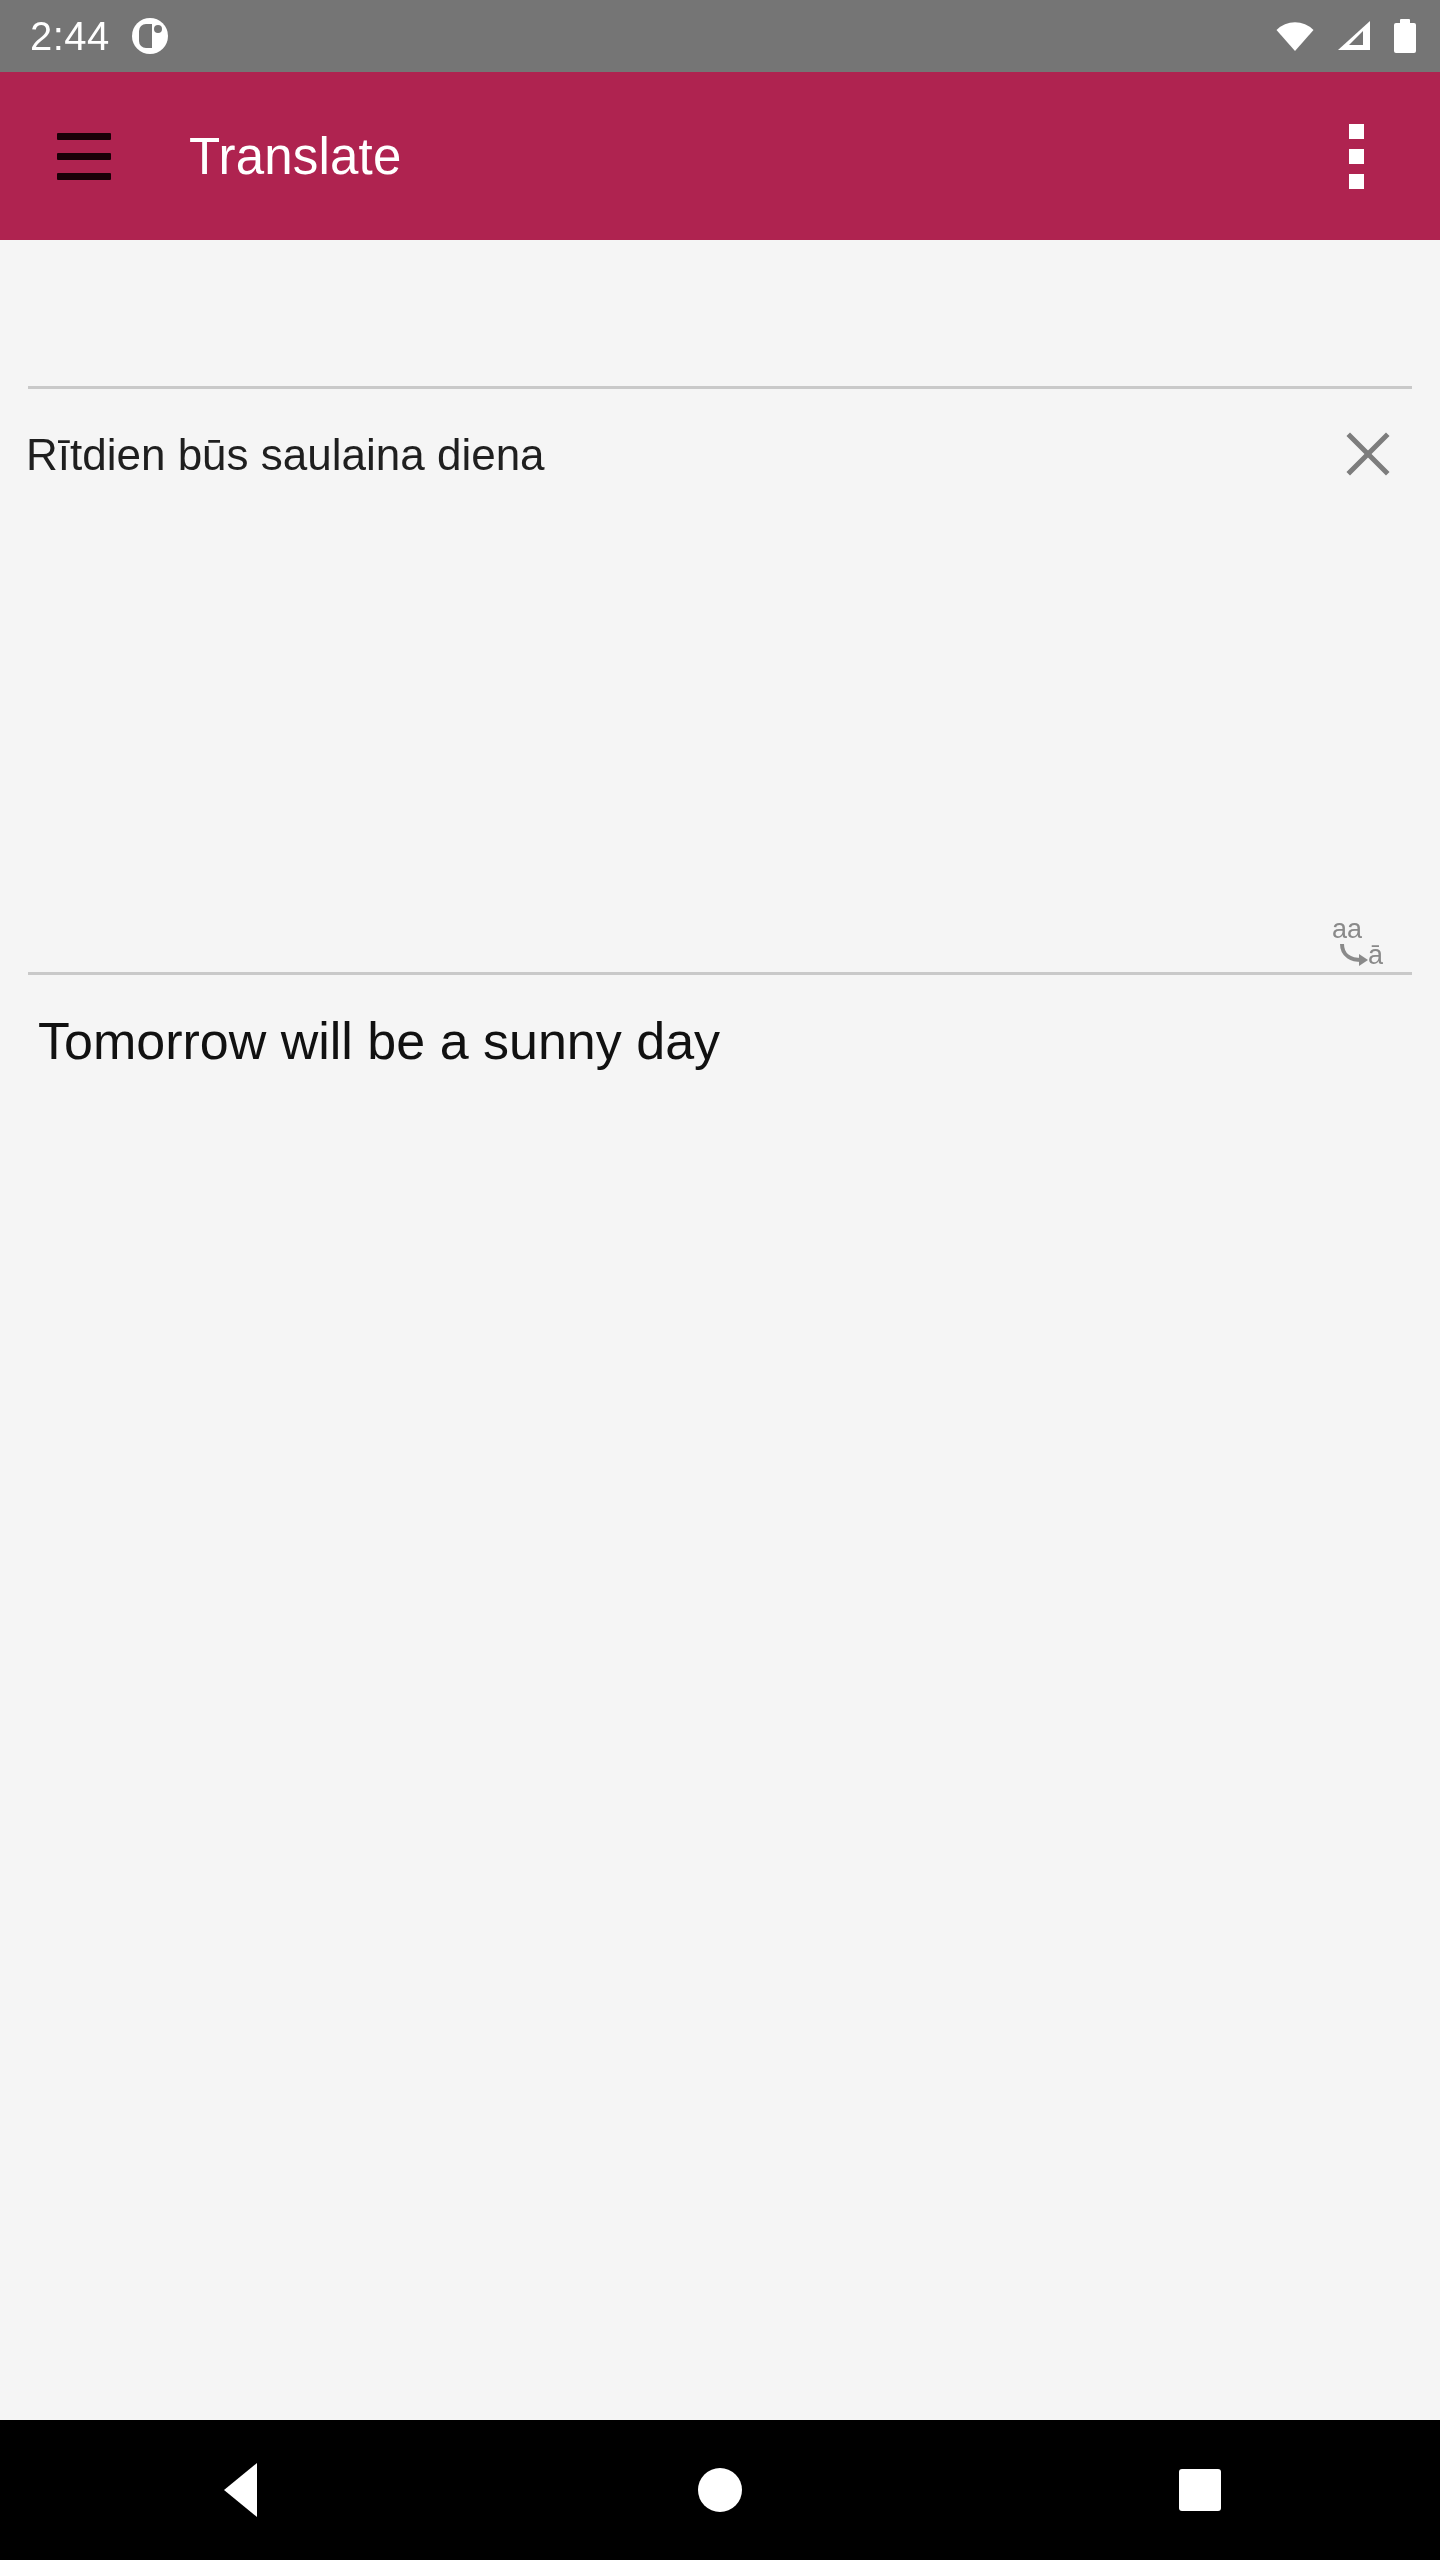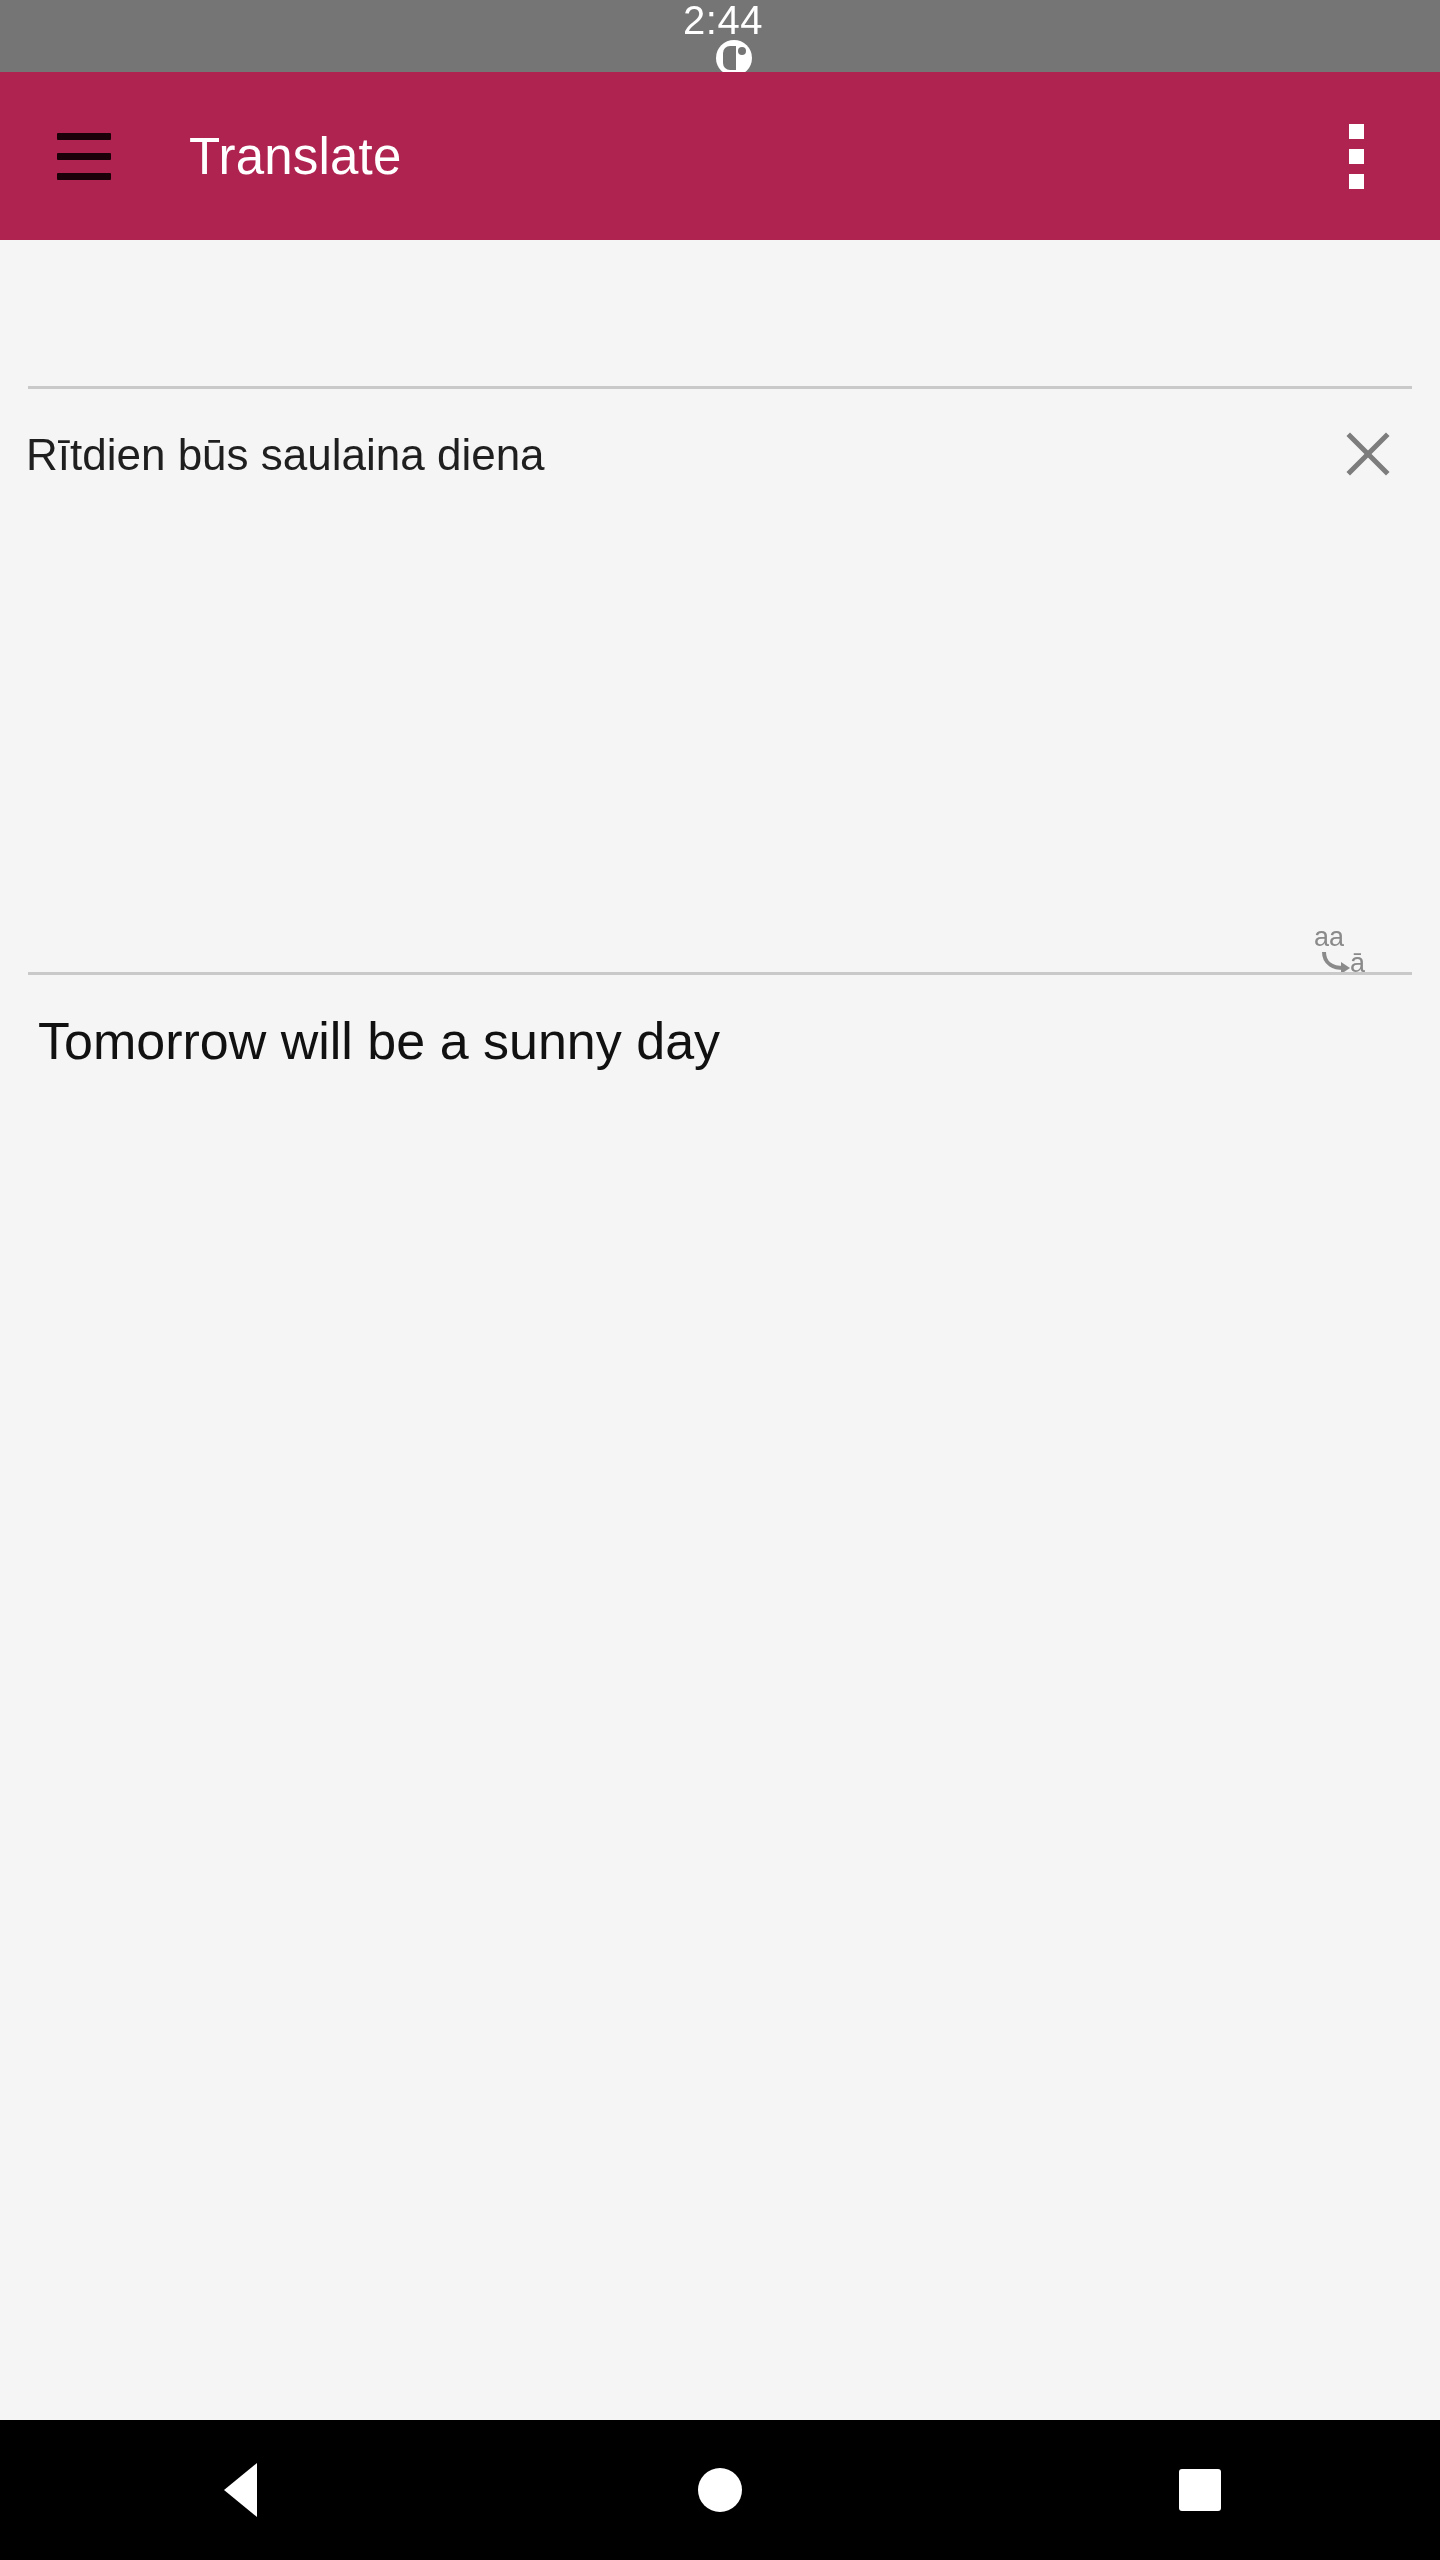--- a/index.html
+++ b/index.html
@@ -21,21 +21,20 @@
   
   .status-bar {
     position: absolute;
     top: 0; left: 0;
     width: 1440px;
     height: 72px;
     background: #757575;
     display: flex;
     align-items: center;
     padding: 0 24px 0 30px;
-    flex-direction: column;
   }
   .status-clock {
     color: #ffffff;
     font-size: 40px;
     letter-spacing: 0.5px;
     line-height: 1;
   }
   .status-left-icons {
     display: flex;
     align-items: center;
@@ -223,25 +222,26 @@
     display: flex;
     align-items: center;
     justify-content: center;
     cursor: pointer;
   }
   .clear-btn svg { display: block; }
 
   .translit-btn {
     position: absolute;
     right: 20px;
-    bottom: 16px;
+    bottom: 24px;
     width: 108px;
     height: 88px;
     display: flex;
     align-items: center;
+    justify-content: center;
     cursor: pointer;
   }
   .translit-btn svg { display: block; }
 
   
   .target-area {
     position: absolute;
     top: 975px; left: 16px;
     width: 1440px;
     height: 1445px;

